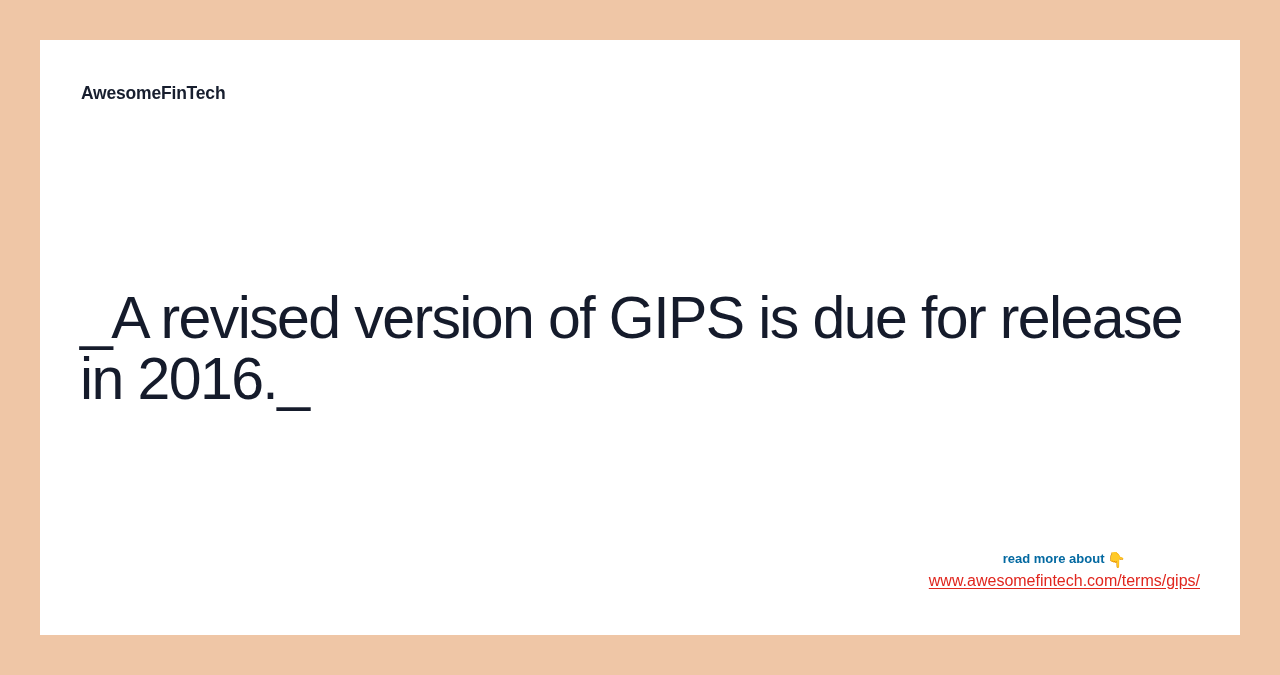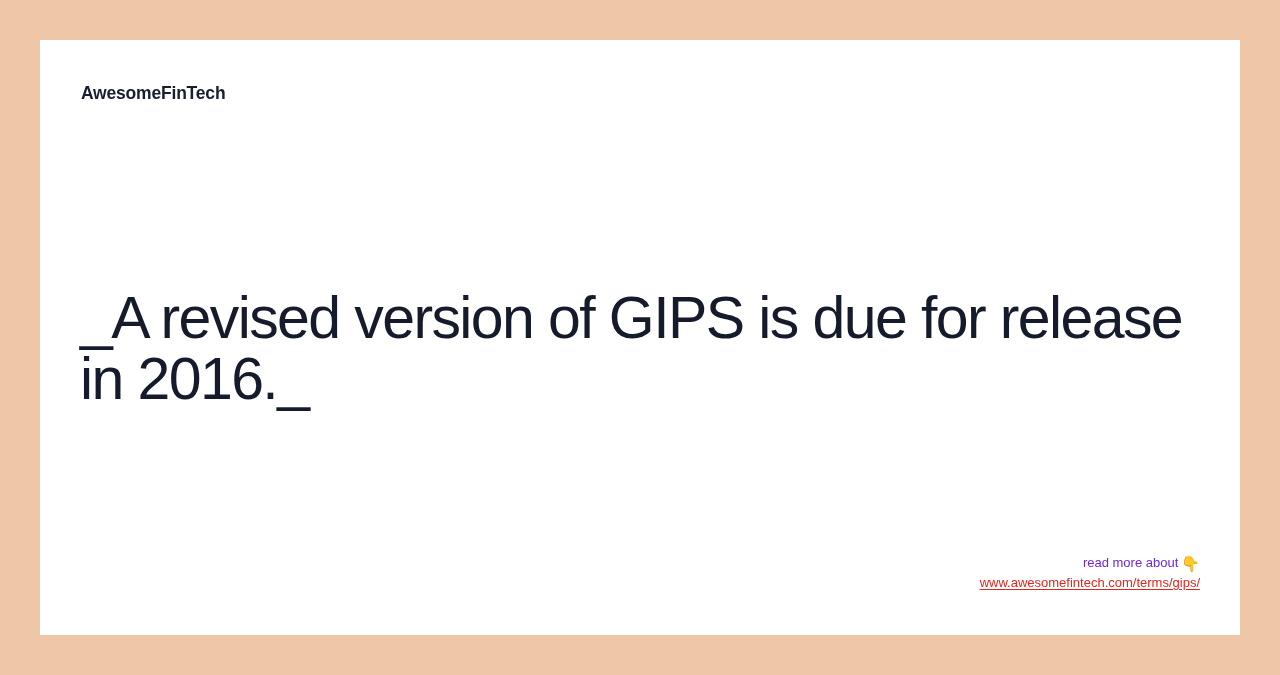--- a/index.html
+++ b/index.html
@@ -62,46 +62,47 @@
 
   
   .footer {
     position: absolute;
     right: 40px;
     bottom: 44px;
     text-align: right;
   }
   .footer-eyebrow {
     font-size: 13px;
-    font-weight: 400;
+    font-weight: 700;
     line-height: 1.25;
-    color: #6d28d9;
+    color: #0369a1;
     margin: 0 0 2px 0;
     white-space: nowrap;
+    text-align: center;
   }
   .point-down-icon {
     display: inline-block;
     margin-left: 3px;
     font-size: 15px;
     line-height: 1;
     vertical-align: -2px;
   }
   .footer-title {
     font-size: 33px;
     font-weight: 700;
     letter-spacing: -0.9px;
     line-height: 1.12;
     color: #232a3b;
     margin: 0;
     white-space: nowrap;
   }
   .footer-url {
     display: inline-block;
     margin-top: 2px;
-    font-size: 13px;
+    font-size: 16px;
     font-weight: 400;
     line-height: 1.25;
     color: #e0261e;
     text-decoration: underline;
     text-decoration-color: #e0261e;
     text-underline-offset: 2px;
     white-space: nowrap;
     cursor: pointer;
   }
 </style>

